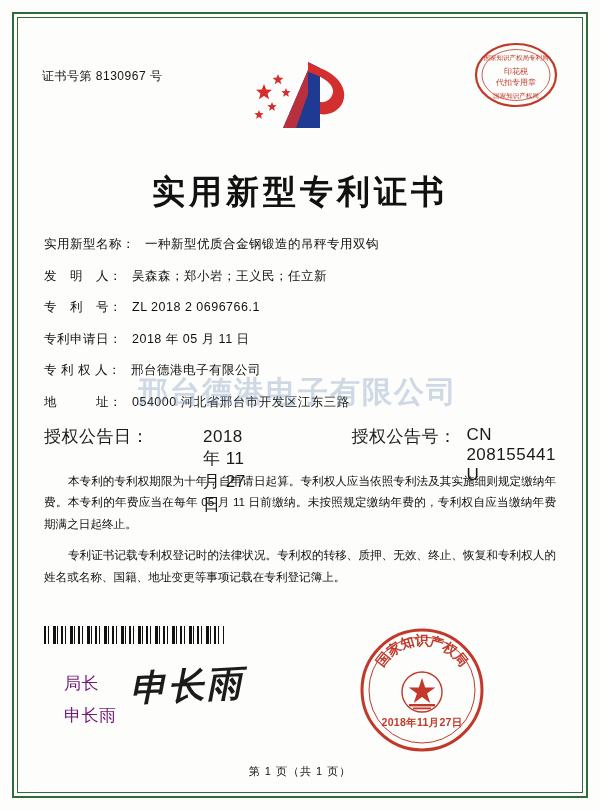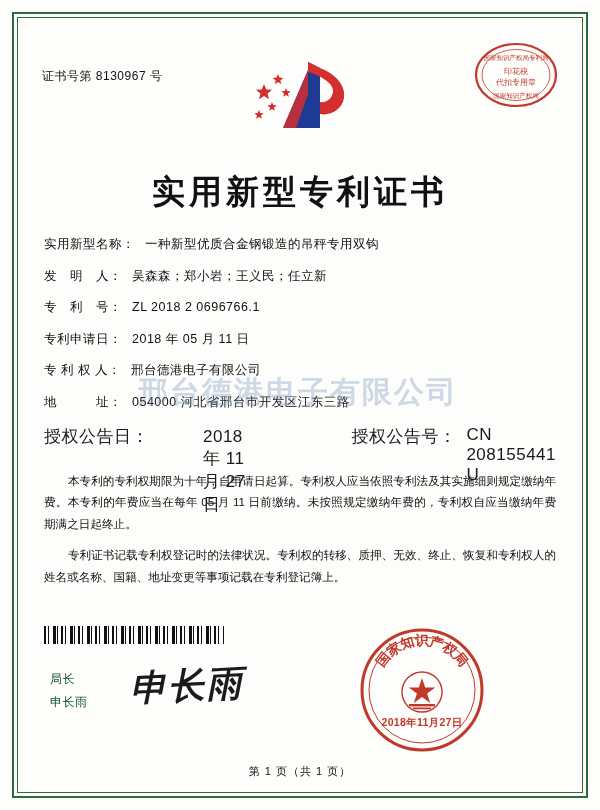--- a/index.html
+++ b/index.html
@@ -160,25 +160,25 @@
       repeating-linear-gradient(90deg,
         #111 0px, #111 2px, transparent 2px, transparent 4px,
         #111 4px, #111 5px, transparent 5px, transparent 9px,
         #111 9px, #111 12px, transparent 12px, transparent 13px,
         #111 13px, #111 14px, transparent 14px, transparent 17px);
   }
 
   
   .sig-labels {
     position: absolute;
-    left: 50px;
+    left: 64px;
     top: 668px;
-    font-size: 12px;
+    font-size: 17px;
     line-height: 1.9;
-    color: #14532d;
+    color: #701a75;
     letter-spacing: 0.5px;
   }
   .sig-script {
     position: absolute;
     left: 130px;
     top: 662px;
     font-family: "DejaVu Serif", serif;
     font-size: 36px;
     font-style: italic;
     font-weight: bold;

